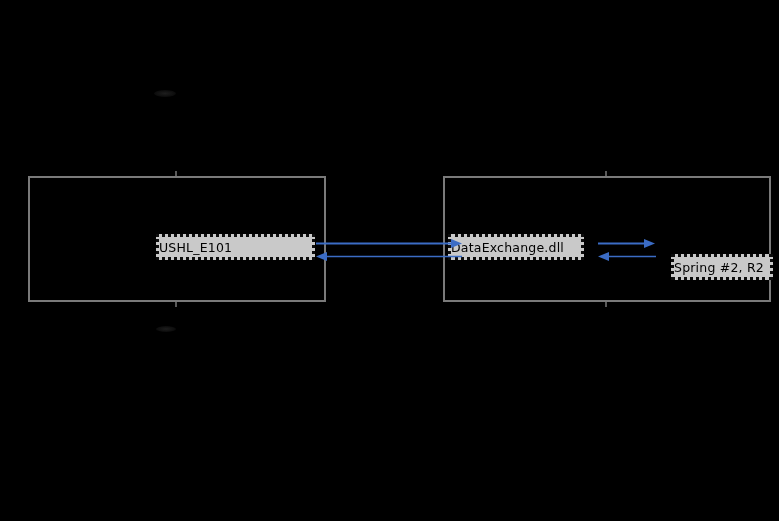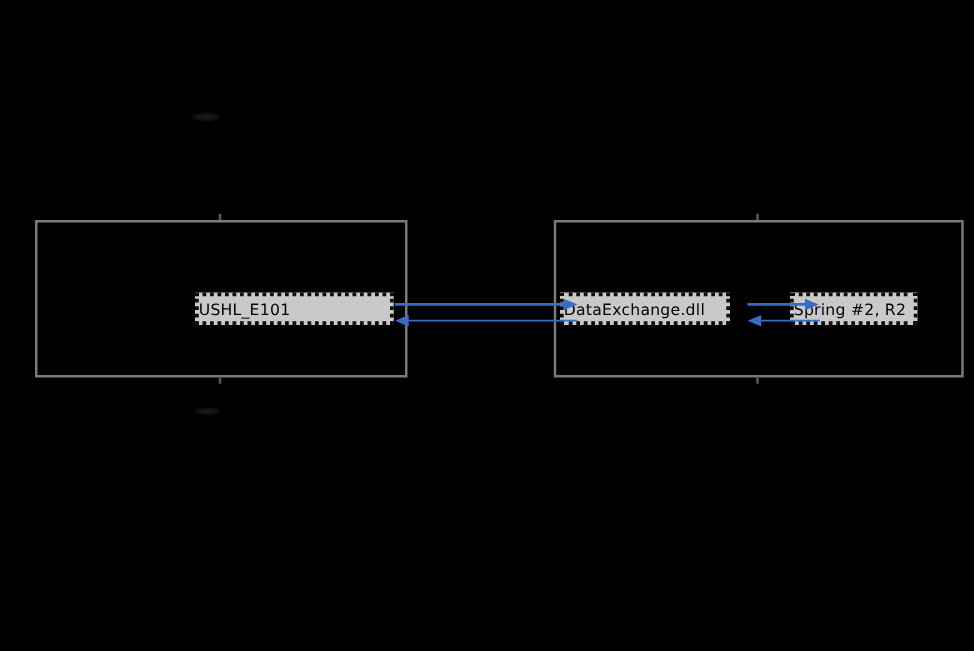--- a/index.html
+++ b/index.html
@@ -54,21 +54,21 @@
     display: flex;
     align-items: center;
     justify-content: flex-start;
     color: var(--node-text, #000);
     font-size: 12.5px;
     letter-spacing: 0.2px;
     white-space: nowrap;
   }
   #node-ushl         { left: 156px; width: 159px; }
   #node-dataexchange { left: 448px; width: 136px; }
-  #node-spring       { left: 632px; width: 102px; }
+  #node-spring       { left: 671px; width: 102px; margin-top: 20px; }
 
   .arrows {
     position: absolute;
     left: 0; top: 0;
     width: 779px;
     height: 521px;
     pointer-events: none;
   }
   .arrow-line-main   { stroke: var(--arrow, #3b6cc5); stroke-width: 2.2; }
   .arrow-line-return { stroke: var(--arrow, #3b6cc5); stroke-width: 1.4; }

